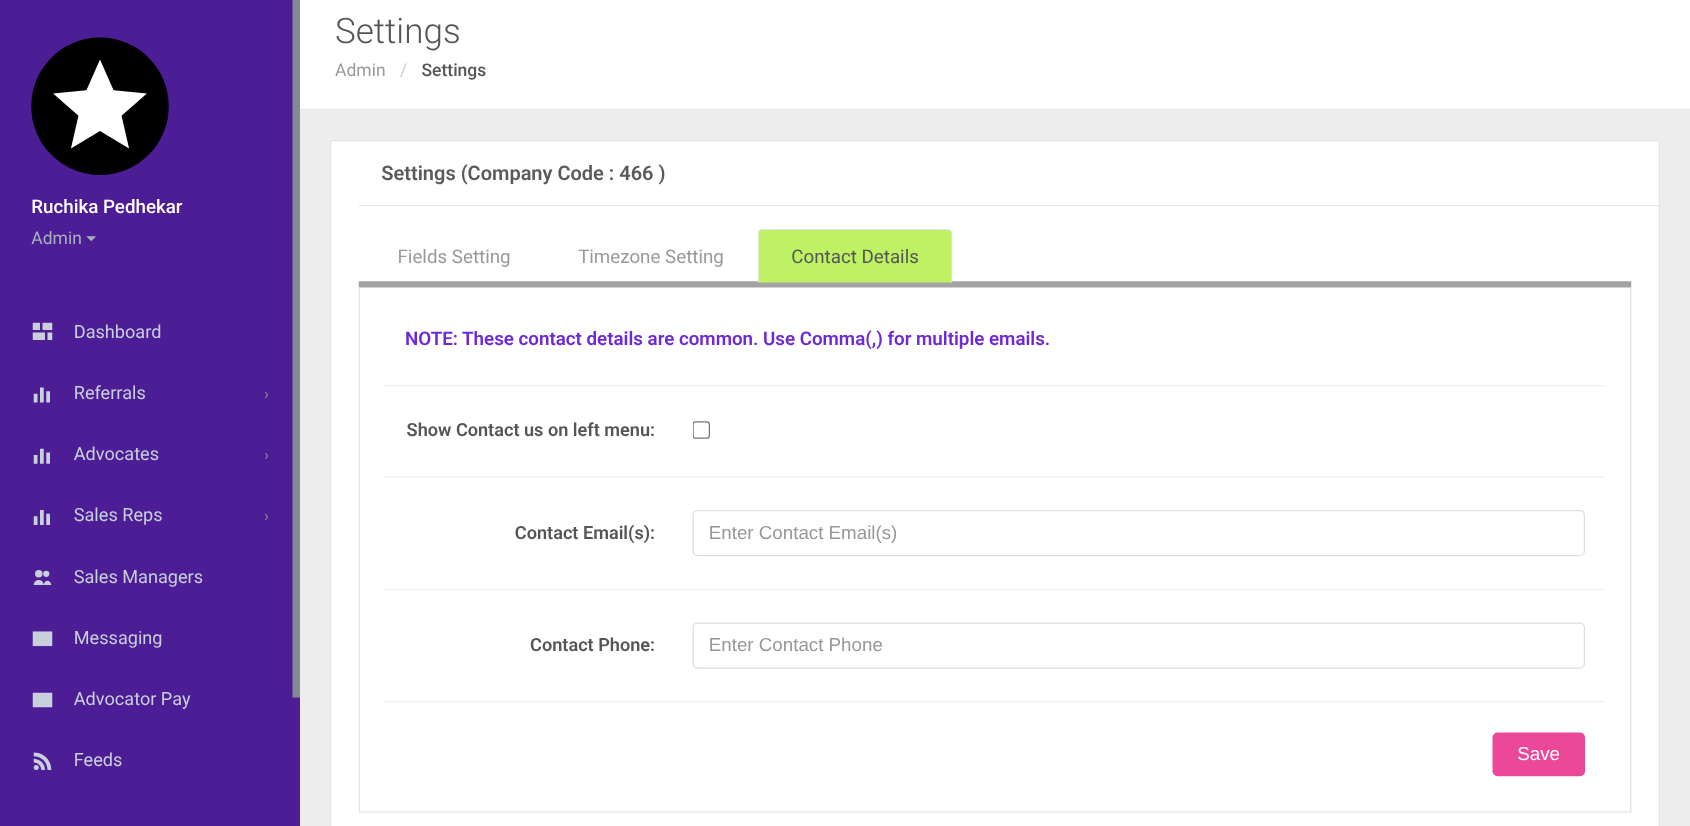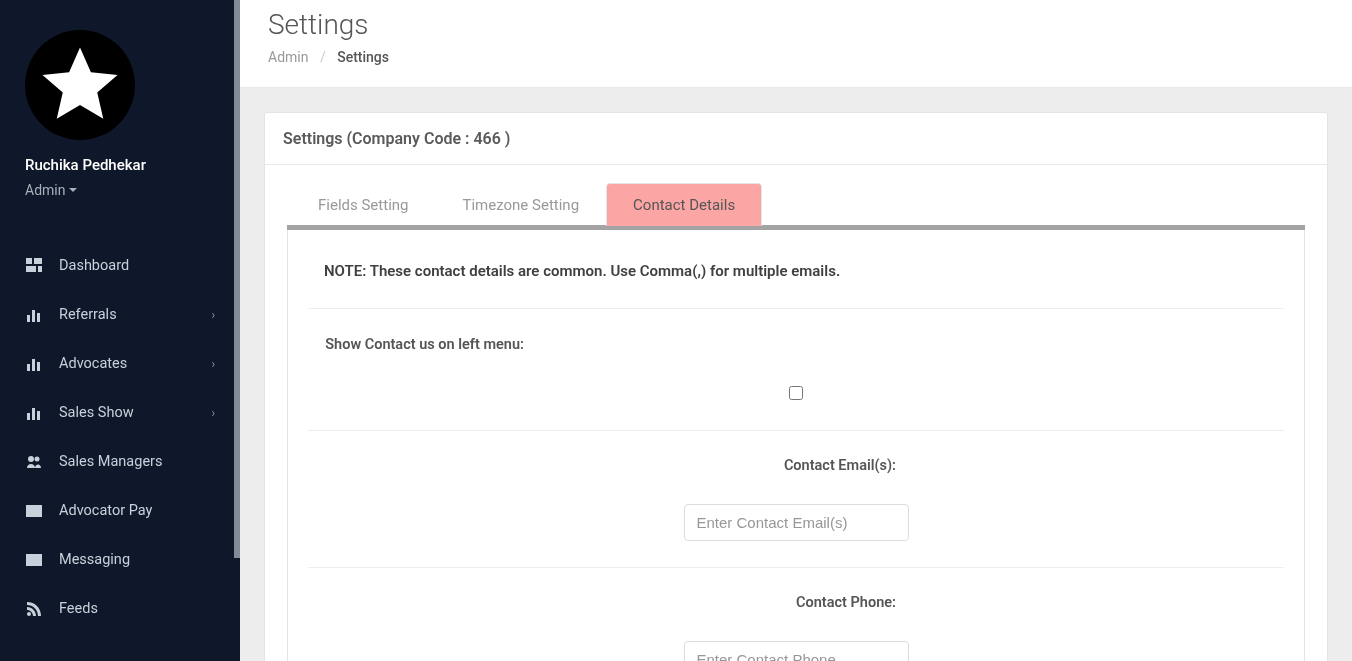--- a/index.html
+++ b/index.html
@@ -7,21 +7,21 @@
       font-family: -apple-system, BlinkMacSystemFont, "Segoe UI", Roboto, "Helvetica Neue", Arial, sans-serif;
       background: #f8f8f8;
       color: #5e5e5e;
       display: flex;
       height: 661px;
       width: 1352px;
       overflow: hidden;
     }
     .sidebar {
       width: 240px;
-      background: #0f172a;
+      background: #4c1d95;
       color: #c8d0db;
       flex-shrink: 0;
       position: relative;
       overflow-y: auto;
     }
     .sidebar-scroll {
       position: absolute;
       right: 0;
       top: 0;
       width: 6px;
@@ -112,20 +112,21 @@
       background: #fff;
       border: 1px solid #e4e4e4;
       border-radius: 2px;
     }
     .card-header {
       padding: 16px 18px;
       border-bottom: 1px solid #e8e8e8;
       font-size: 16px;
       font-weight: 600;
       color: #5a5a5a;
+      margin-left: 22px;
     }
     .card-body {
       padding: 18px 22px 30px 22px;
     }
     .tabs {
       display: flex;
       border-bottom: 5px solid #a3a3a3;
       padding-left: 4px;
     }
     .tab {
@@ -133,43 +134,42 @@
       cursor: pointer;
       font-size: 15px;
       color: #999;
       border: 1px solid transparent;
       border-bottom: none;
       margin-bottom: -1px;
     }
     .tab.active {
       color: #555;
       border-color: #e4e4e4;
-      background: #fca5a5;
+      background: #bef264;
       border-top-left-radius: 4px;
       border-top-right-radius: 4px;
     }
     .tab-panel {
       border: 1px solid #e4e4e4;
       border-top: none;
       padding: 24px 20px 28px 20px;
     }
     .note {
       font-size: 15px;
       font-weight: 600;
-      color: #404040;
+      color: #6d28d9;
       padding: 8px 16px 28px 16px;
       border-bottom: 1px solid #eee;
     }
     .form-row {
       display: flex;
       align-items: center;
       padding: 26px 16px;
       border-bottom: 1px solid #eee;
       gap: 30px;
-      flex-direction: column;
     }
     .form-label {
       width: 200px;
       text-align: right;
       font-weight: 600;
       color: #555;
       font-size: 14.5px;
     }
     .form-control {
       flex: 1;
@@ -265,21 +265,21 @@
     </div>
     <div class="nav-item">
       <span class="nav-left">
         <span class="nav-icon">
           <svg width="16" height="16" viewBox="0 0 16 16">
               <rect x="1" y="8" width="3" height="7" fill="#c8d0db"></rect>
               <rect x="6" y="3" width="3" height="12" fill="#c8d0db"></rect>
               <rect x="11" y="6" width="3" height="9" fill="#c8d0db"></rect>
             </svg>
         </span>
-        <span>Sales Show</span>
+        <span>Sales Reps</span>
       </span>
       <span class="chev">›</span>
     </div>
     <div class="nav-item">
       <span class="nav-left">
         <span class="nav-icon">
           <svg width="16" height="16" viewBox="0 0 16 16" fill="#c8d0db">
               <circle cx="5" cy="5" r="3"></circle>
               <circle cx="11" cy="5" r="2.5"></circle>
               <path d="M1 14c0-2.5 2-4 4-4s4 1.5 4 4H1zM9 14c0-2 1.5-3.5 3-3.5s3 1.5 3 3.5H9z"></path>
@@ -288,31 +288,31 @@
         <span>Sales Managers</span>
       </span>
     </div>
     <div class="nav-item">
       <span class="nav-left">
         <span class="nav-icon">
           <svg width="16" height="12" viewBox="0 0 16 12" fill="#c8d0db">
               <path d="M0 0h16v12H0V0zm8 6L1 1h14L8 6z"></path>
             </svg>
         </span>
-        <span>Advocator Pay</span>
+        <span>Messaging</span>
       </span>
     </div>
     <div class="nav-item">
       <span class="nav-left">
         <span class="nav-icon">
           <svg width="16" height="12" viewBox="0 0 16 12" fill="#c8d0db">
               <path d="M0 0h16v12H0V0zm8 6L1 1h14L8 6z"></path>
             </svg>
         </span>
-        <span>Messaging</span>
+        <span>Advocator Pay</span>
       </span>
     </div>
     <div class="nav-item">
       <span class="nav-left">
         <span class="nav-icon">
           <svg width="16" height="16" viewBox="0 0 16 16" fill="#c8d0db">
               <circle cx="3" cy="13" r="2"></circle>
               <path d="M1 6c5 0 9 4 9 9h-3c0-3.3-2.7-6-6-6V6zM1 1c8 0 14 6 14 14h-3C12 8.9 7.1 4 1 4V1z"></path>
             </svg>
         </span>

